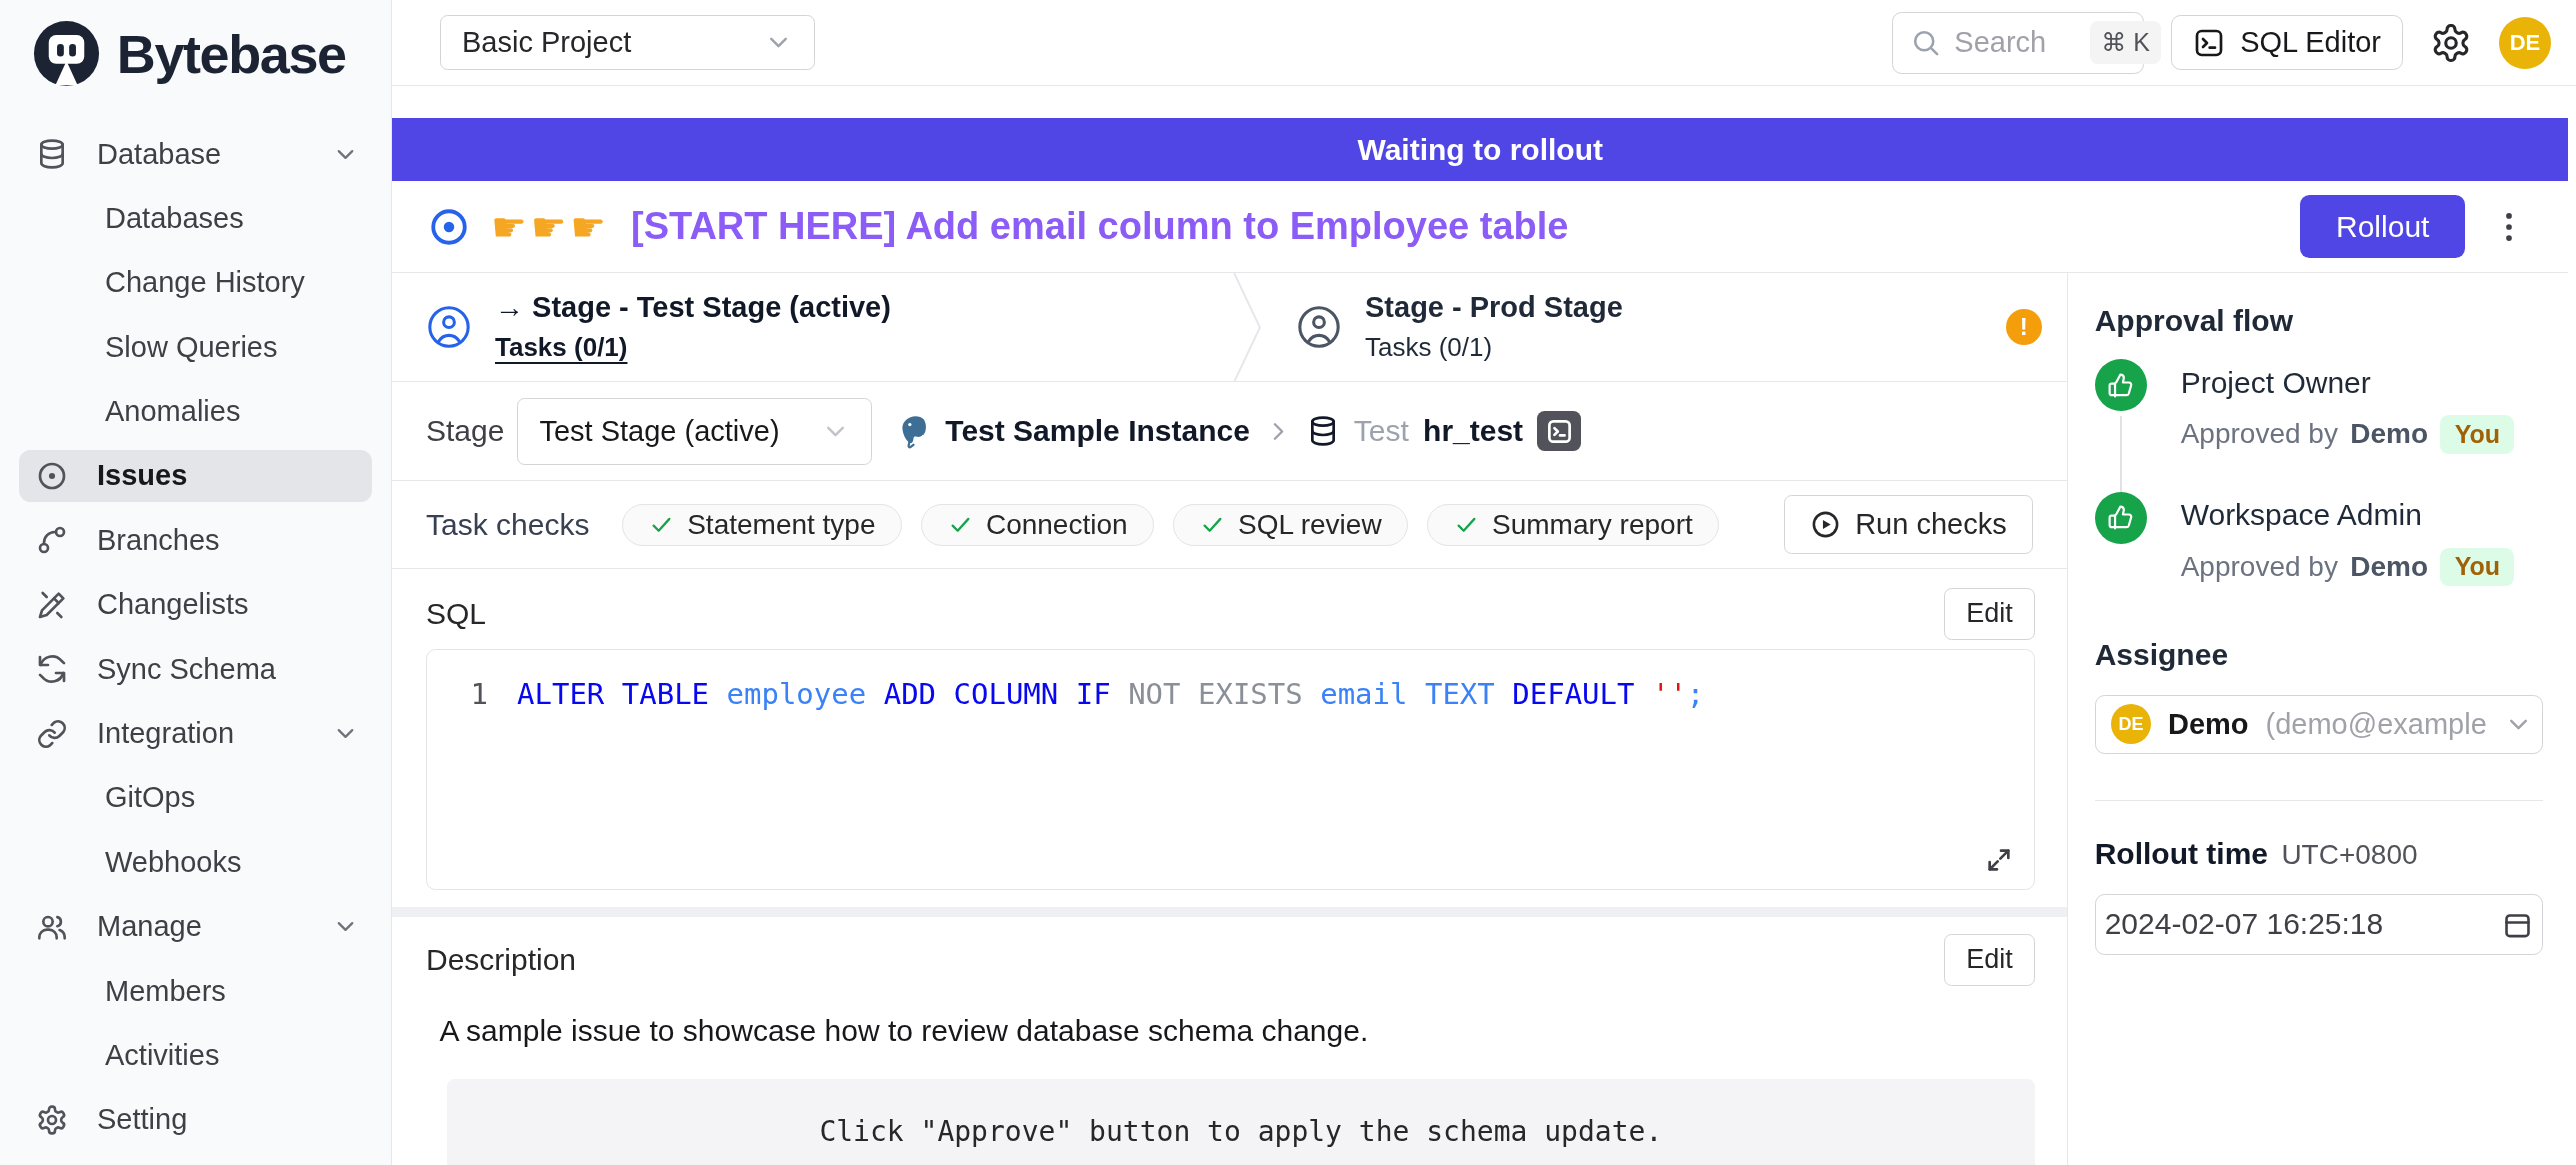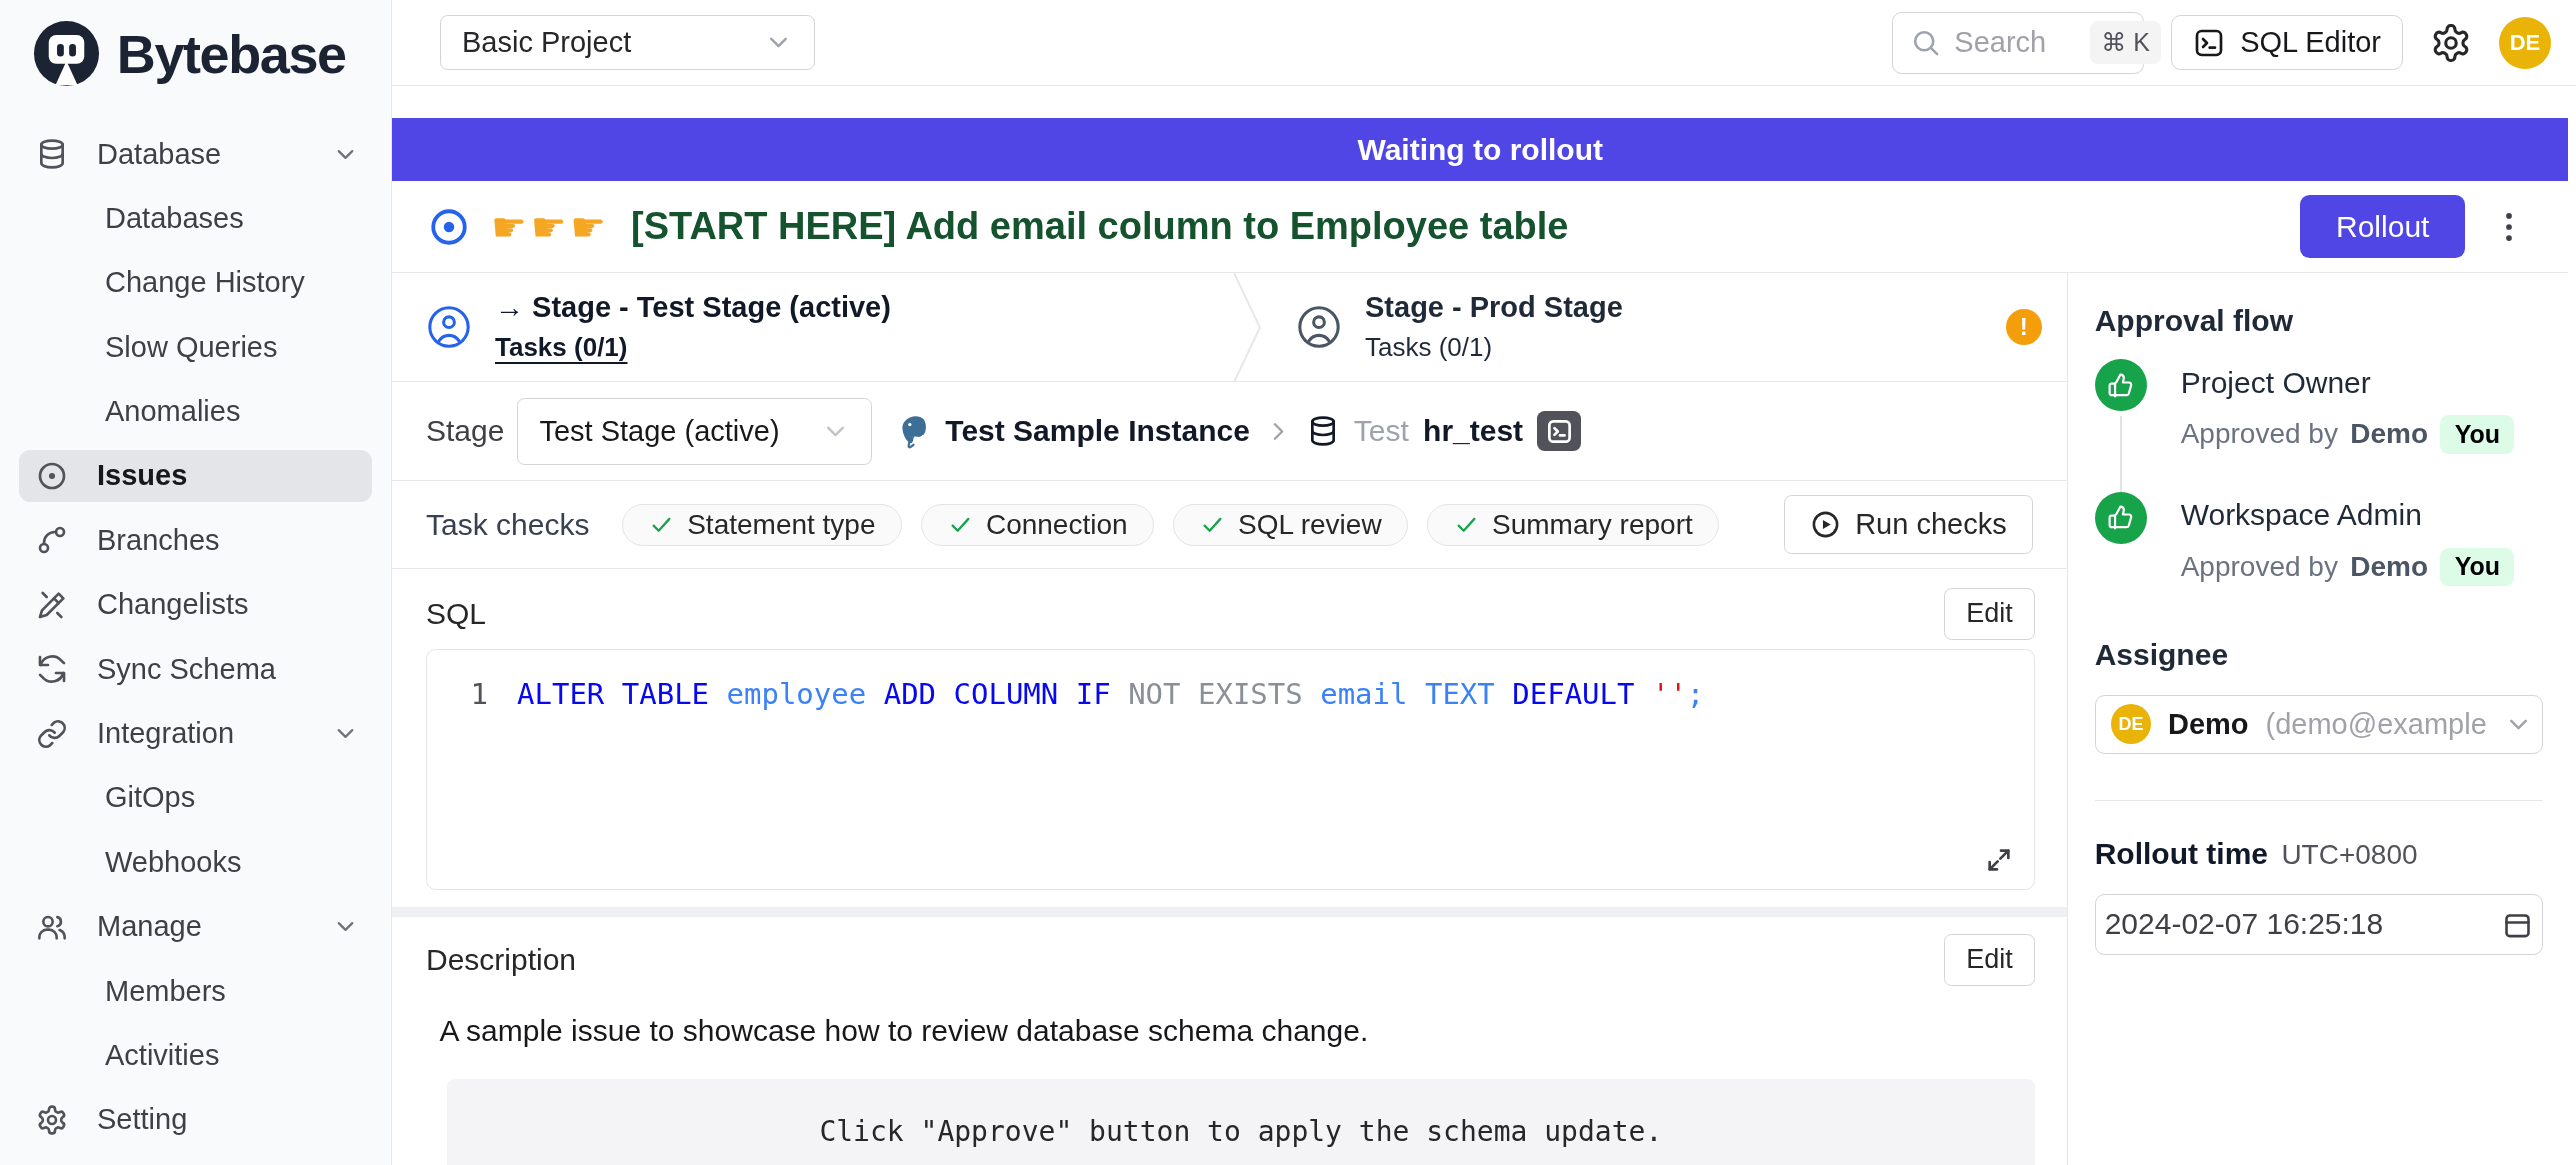--- a/index.html
+++ b/index.html
@@ -40,21 +40,21 @@
   .avatar { width:52px; height:52px; border-radius:50%; background:var(--amber); color:#fff; font-weight:700;
     font-size:22px; display:flex; align-items:center; justify-content:center; cursor:pointer; }
 
   .content { flex:1; display:flex; flex-direction:column; min-height:0; padding-right:7.6px; background:#fff; }
   .banner { margin-top:32px; height:63px; flex:0 0 63px; background:var(--accent); color:#fff; font-size:30px;
     font-weight:600; display:flex; align-items:center; justify-content:center; }
   .issue-header { flex:0 0 92px; height:92px; display:flex; align-items:center; gap:21px; padding:0 36px;
     border-bottom:1px solid #e5e7eb; }
   .issue-status { width:42px; height:42px; color:#2563eb; }
   .emoji { color:#f5a623; font-size:40px; letter-spacing:3.8px; white-space:nowrap; }
-  .issue-title { font-size:38px; font-weight:700; color:#14532d; white-space:nowrap; }
+  .issue-title { font-size:38px; font-weight:700; color:#8b5cf6; white-space:nowrap; }
   .rollout-btn { margin-left:auto; height:63px; padding:0 36px; background:var(--rollout); color:#fff; border:none;
     border-radius:9.6px; font-size:30px; font-weight:500; font-family:inherit; cursor:pointer; }
   .kebab-btn { width:46px; height:46px; background:none; border:none; color:#3f3f46; cursor:pointer; display:flex;
     align-items:center; justify-content:center; }
 
   .body-row { flex:1; display:flex; min-height:0; }
   .main-col { flex:1; min-width:0; display:flex; flex-direction:column; }
 
   .pipeline-row { flex:0 0 109px; height:109px; border-bottom:1px solid #e5e7eb; display:flex; align-items:center; }
   .stage-cell { display:flex; align-items:center; gap:23px; padding:0 25px 0 34px; flex:1; min-width:0; }
@@ -117,21 +117,21 @@
   .right-panel { flex:0 0 451px; border-left:1px solid #e5e7eb; padding:31px 25px 0 27px; }
   .rp-title { font-size:30px; font-weight:600; color:#1f2937; }
   .ap-steps { margin-top:21px; }
   .ap-step { position:relative; display:flex; gap:34px; padding-bottom:38px; }
   .ap-step.haslink::after { content:""; position:absolute; left:25px; top:57px; bottom:-3.8px; width:1.9px; background:#e0e2e6; }
   .ap-circle { width:52px; height:52px; flex:0 0 52px; border-radius:50%; background:var(--green); color:#fff;
     display:flex; align-items:center; justify-content:center; }
   .ap-role { font-size:30px; color:#1f2937; padding-top:6.7px; }
   .ap-approved { margin-top:15.3px; font-size:28px; color:#6b7280; display:flex; align-items:center; gap:12.4px; }
   .ap-approver { font-weight:700; color:#4b5563; }
-  .you-badge { background:#dcfce7; color:#000000; font-weight:700; font-size:25px; padding:4.8px 14.3px; border-radius:8.6px; }
+  .you-badge { background:#dcfce7; color:#a16207; font-weight:700; font-size:25px; padding:4.8px 14.3px; border-radius:8.6px; }
   .rp-sub { margin-top:13.4px; }
   .assignee-box { margin-top:23px; height:59px; border:1px solid #d4d4d8; border-radius:9.6px; display:flex;
     align-items:center; gap:17px; padding:0 9.6px 0 15.3px; cursor:pointer; background:#fff; }
   .assignee-avatar { width:40px; height:40px; flex:0 0 40px; border-radius:50%; background:var(--amber); color:#fff;
     font-size:18px; font-weight:700; display:flex; align-items:center; justify-content:center; }
   .assignee-name { font-size:29px; font-weight:600; color:#18181b; white-space:nowrap; }
   .assignee-email { font-size:29px; color:#a1a1aa; white-space:nowrap; overflow:hidden; flex:1; min-width:0; }
   .assignee-box .chev { width:29px; height:29px; color:#a1a1aa; }
   .rollout-block { margin-top:46px; border-top:1px solid #e5e7eb; padding-top:36px; }
   .rt-head { display:flex; align-items:baseline; gap:13.4px; }

